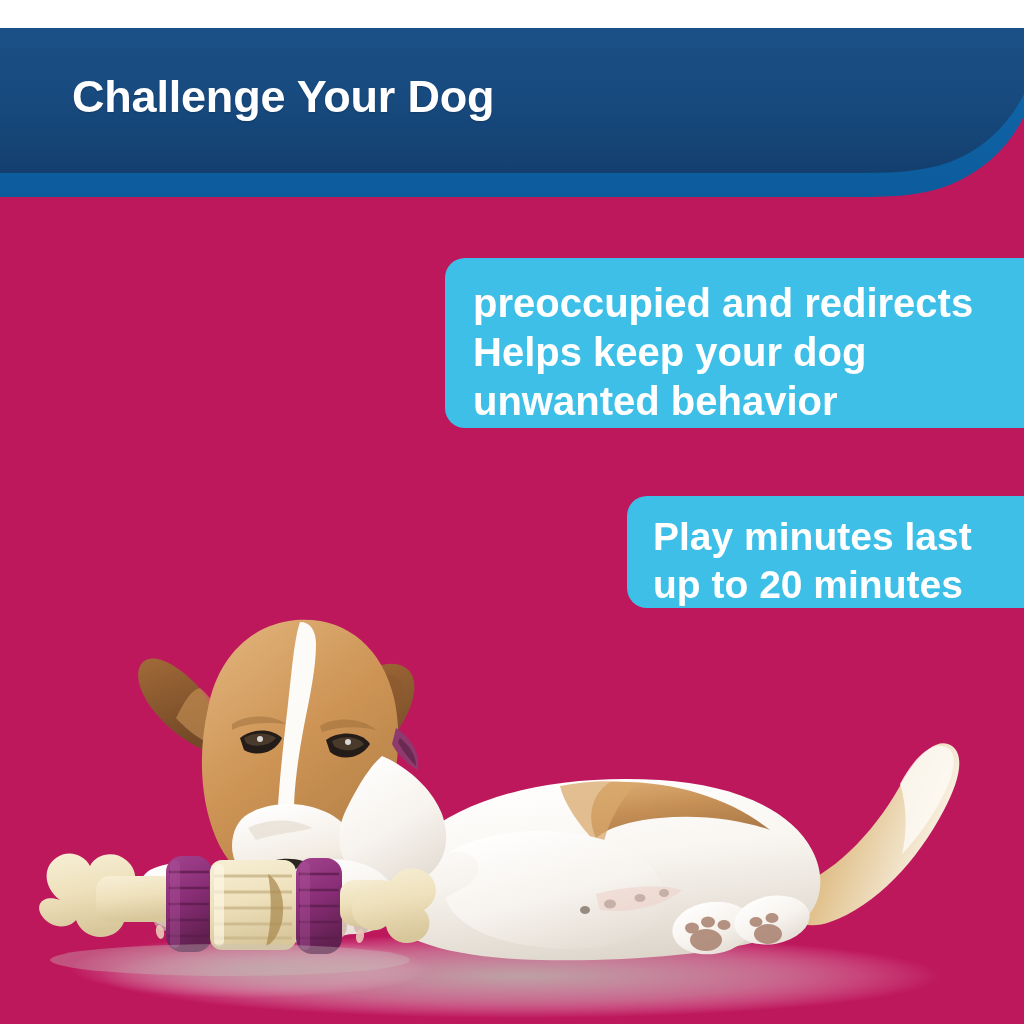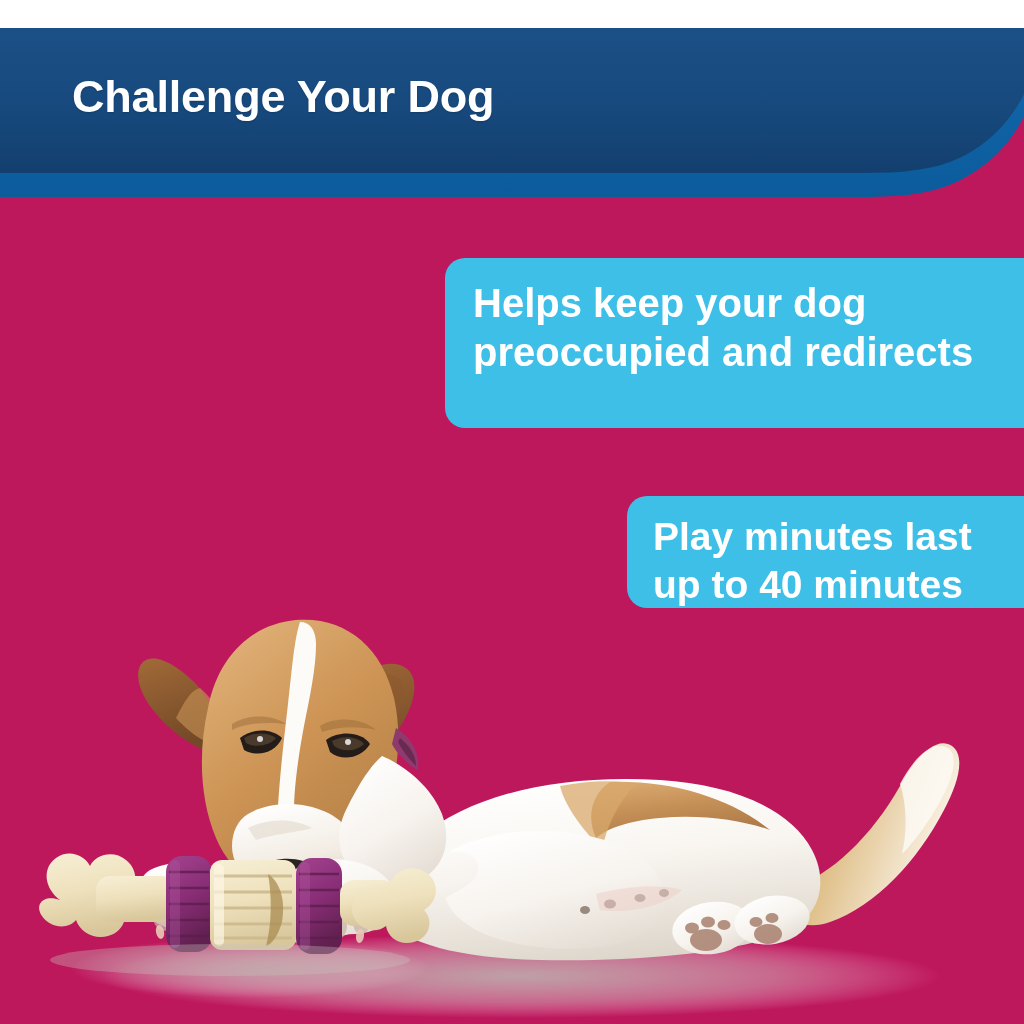--- a/index.html
+++ b/index.html
@@ -118,27 +118,28 @@
 
       <path d="M0,0 L1024,0 L1024,66
                C1008,98 982,122 950,134
                C920,145 886,145 850,145
                L0,145 Z" fill="url(#navyGrad)"></path>
     </svg>
     <div id="header-title">Challenge Your Dog</div>
   </div>
 
   <div class="callout" id="callout-1">
+    <span class="callout-line">preoccupied and redirects</span>
     <span class="callout-line">Helps keep your dog</span>
-    <span class="callout-line">preoccupied and redirects</span>
+    <span class="callout-line">unwanted behavior</span>
   </div>
 
   <div class="callout" id="callout-2">
     <span class="callout-line">Play minutes last</span>
-    <span class="callout-line">up to 40 minutes</span>
+    <span class="callout-line">up to 20 minutes</span>
   </div>
 
   <div id="dog-photo">
     <svg width="1024" height="464" viewBox="0 0 1024 464" xmlns="http://www.w3.org/2000/svg">
       <defs>
         <radialGradient id="gShadow" cx="0.5" cy="0.5" r="0.5">
           <stop offset="0" stop-color="#bdb8b2" stop-opacity="0.85"></stop>
           <stop offset="0.6" stop-color="#d3cfca" stop-opacity="0.45"></stop>
           <stop offset="1" stop-color="#ffffff" stop-opacity="0"></stop>
         </radialGradient>

